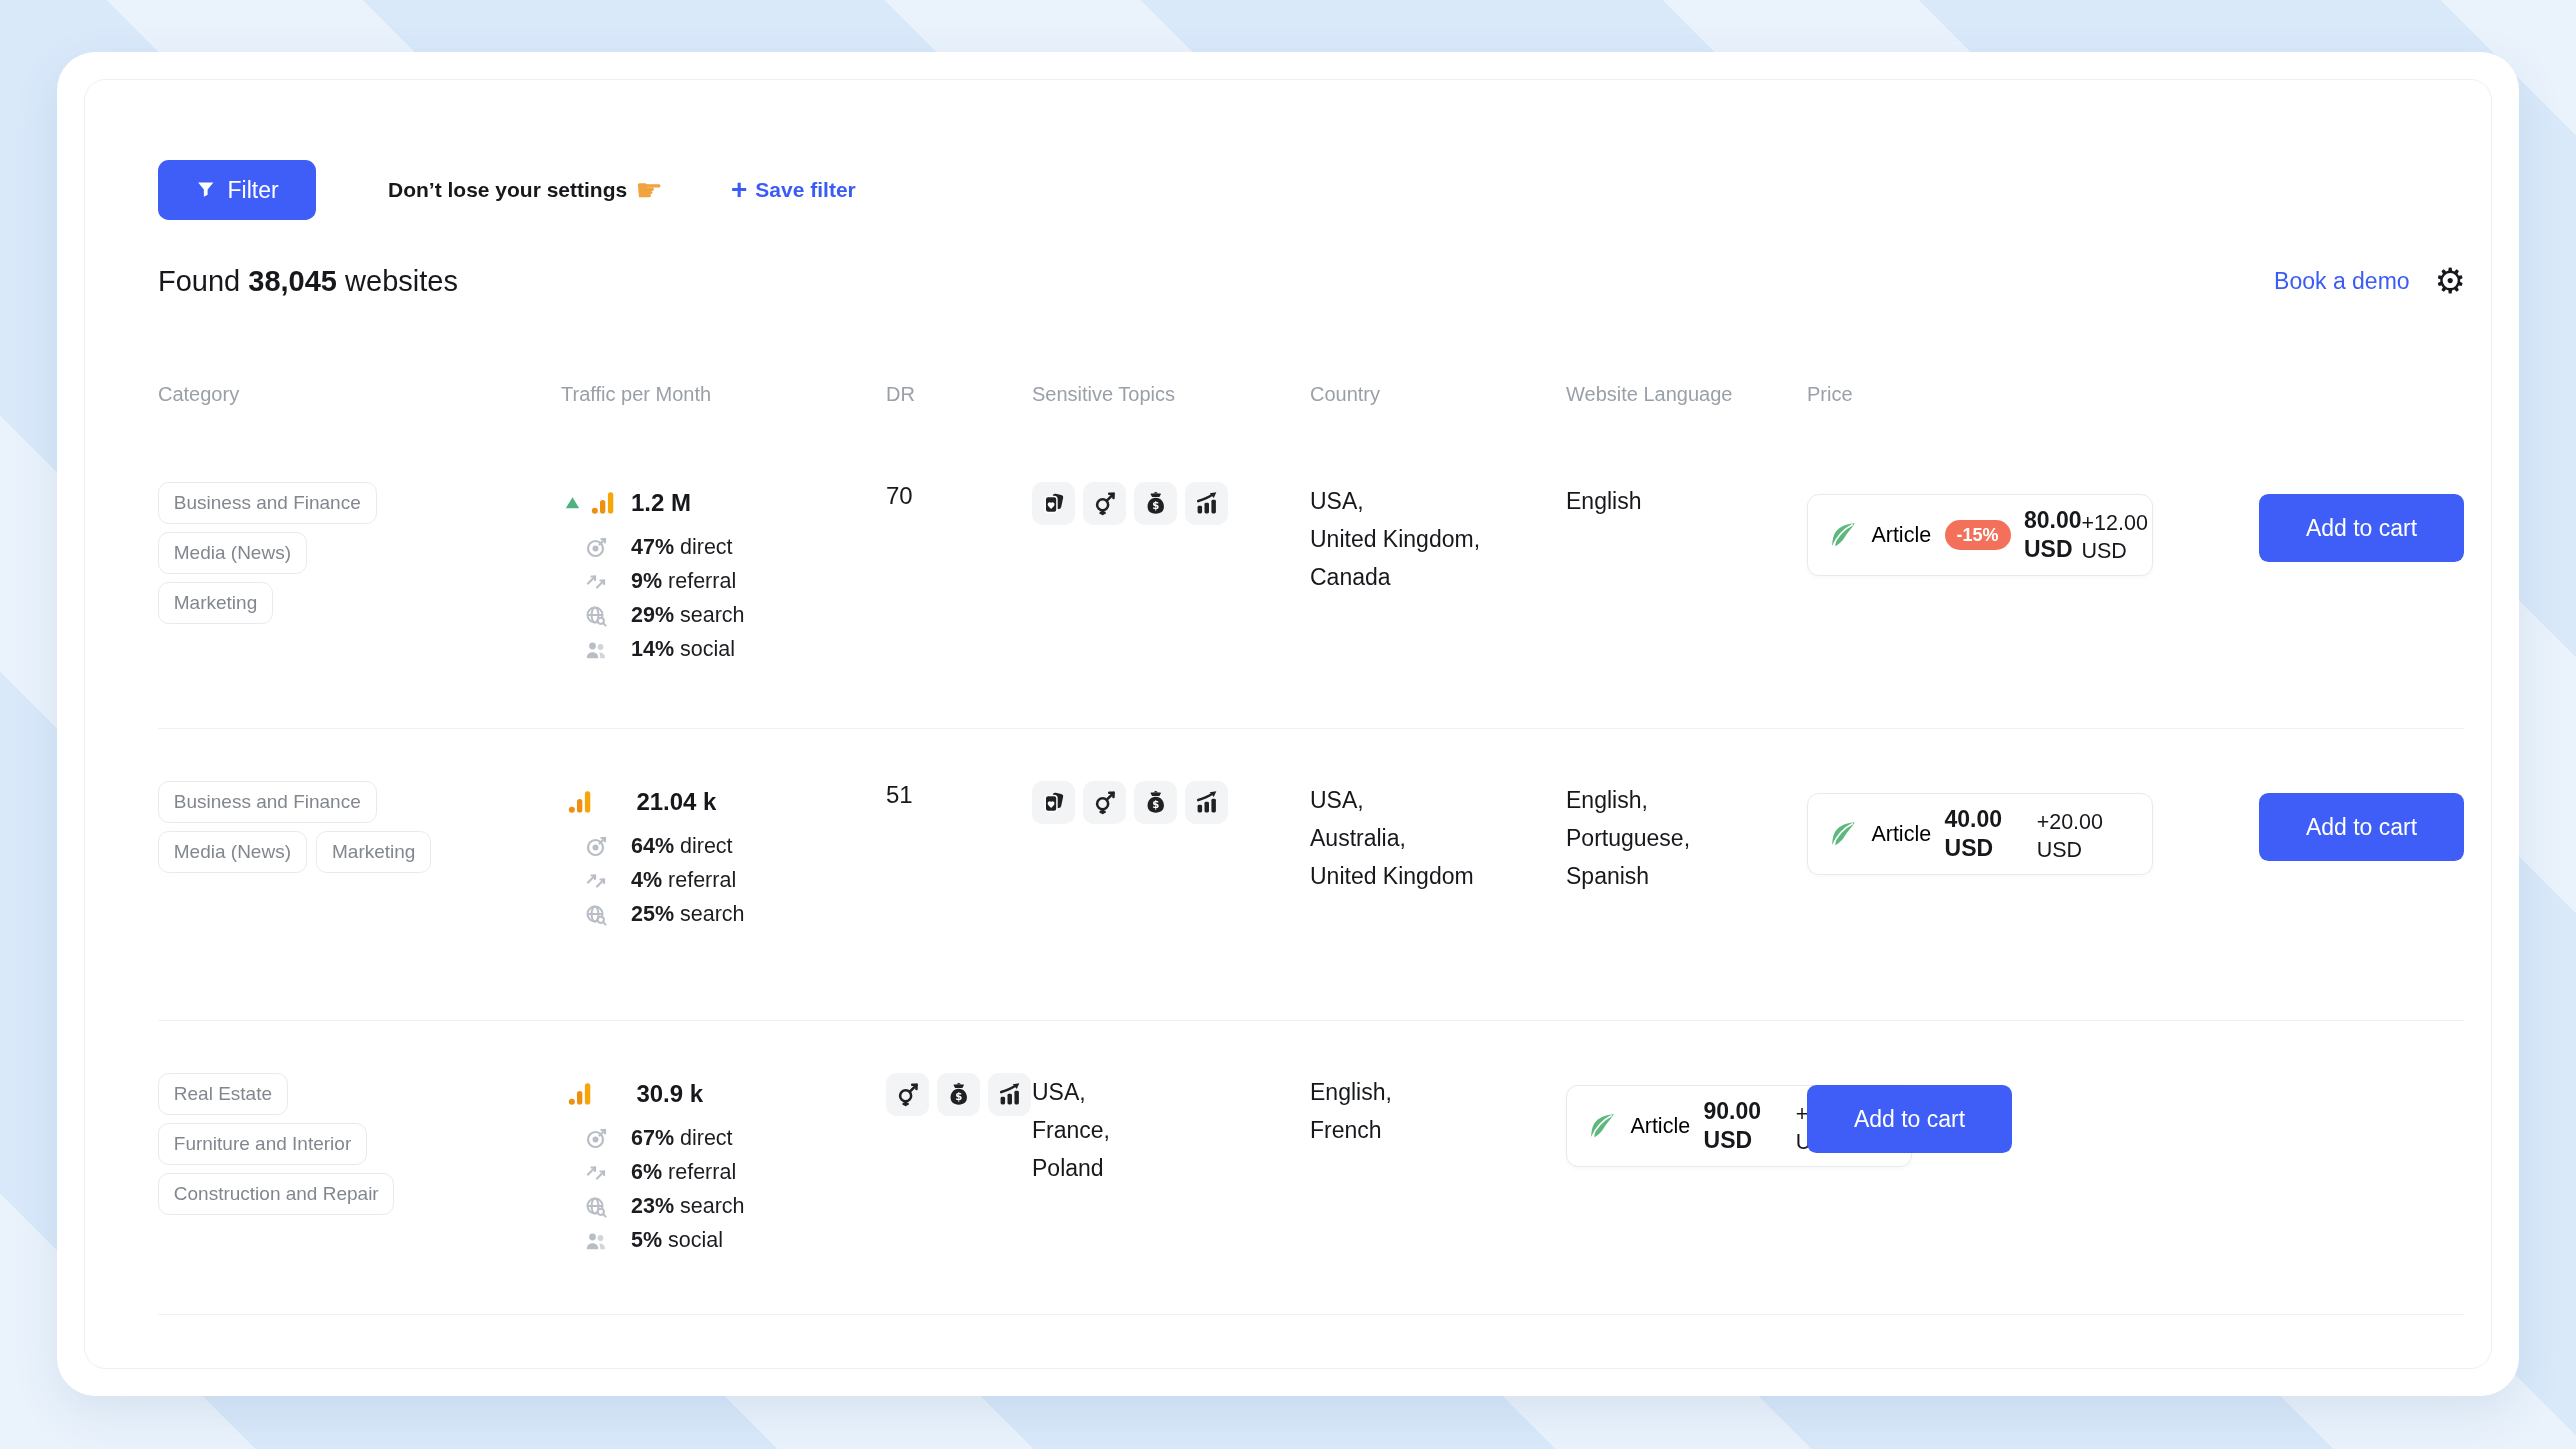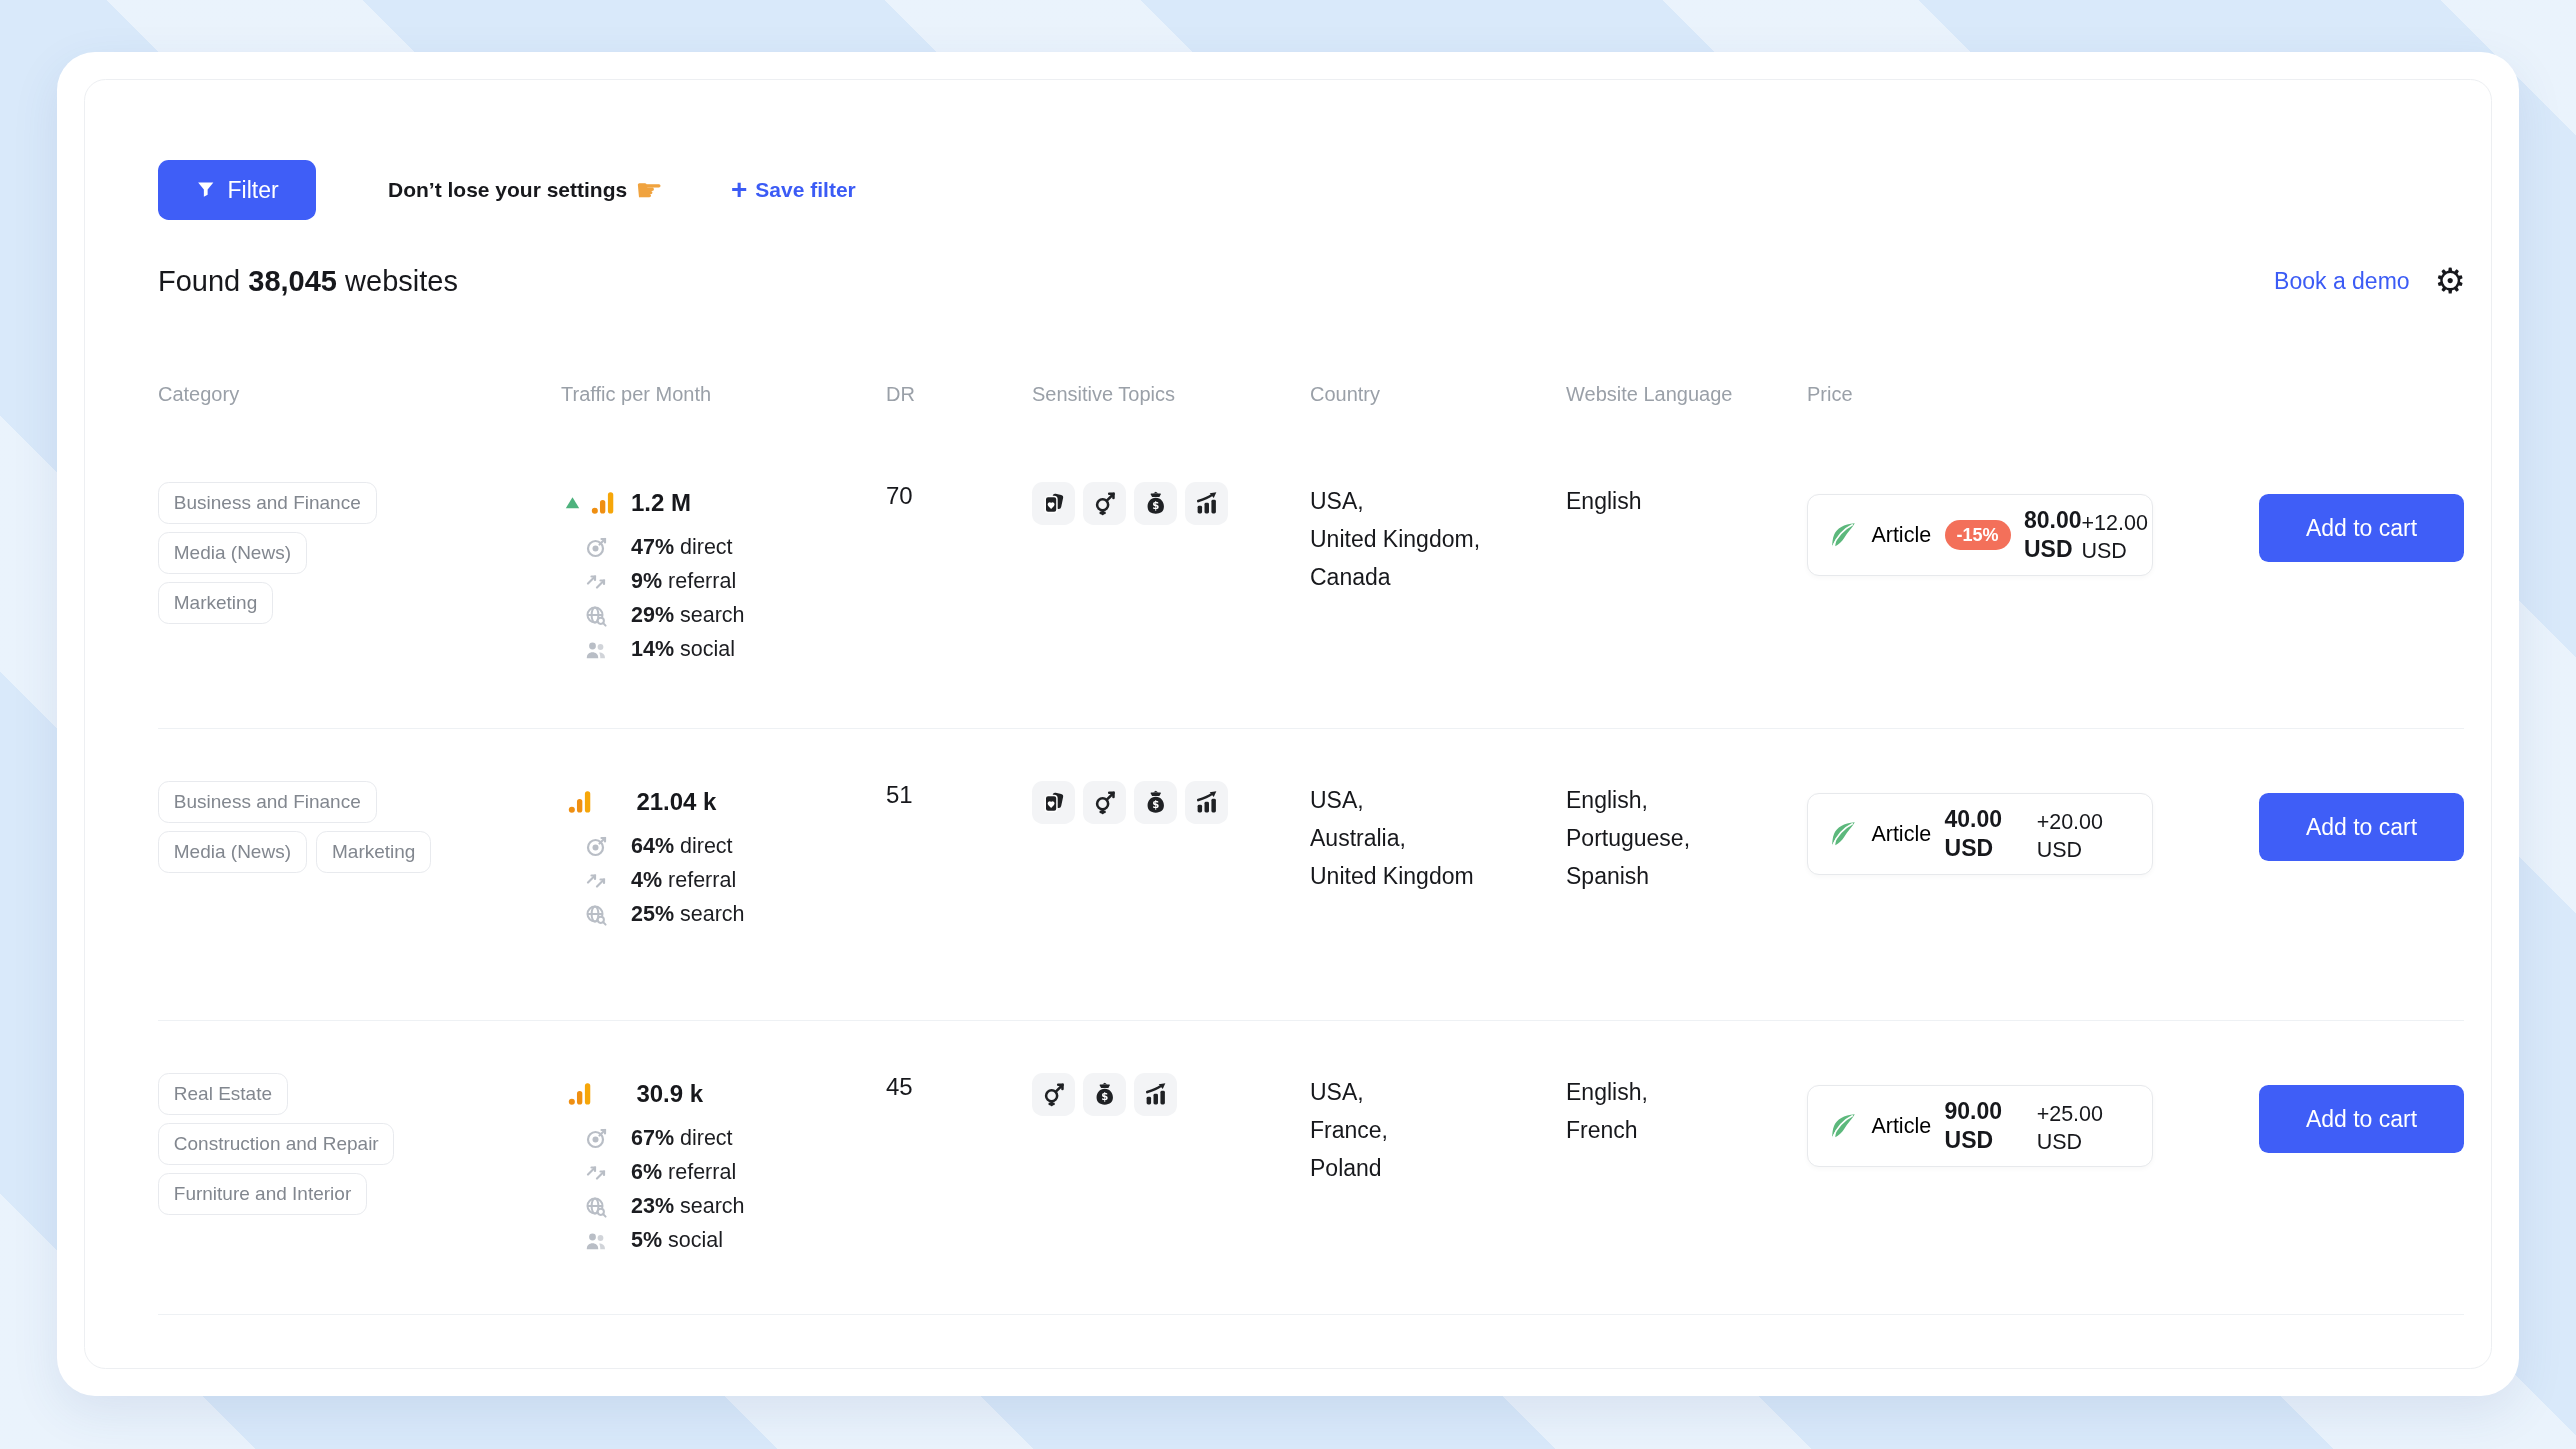--- a/index.html
+++ b/index.html
@@ -444,24 +444,24 @@
     <div class="cell action-cell">
       <button class="add-btn">Add to cart</button>
     </div>
   </div>
           <div class="row grid" style="min-height: 294px; box-sizing: border-box;">
     <div class="cell cat-cell">
               <div class="tag-line">
                 <span class="tag-pill">Real Estate</span>
               </div>
               <div class="tag-line">
+                <span class="tag-pill">Furniture and Interior</span>
+              </div>
+              <div class="tag-line">
                 <span class="tag-pill">Construction and Repair</span>
-              </div>
-              <div class="tag-line">
-                <span class="tag-pill">Furniture and Interior</span>
               </div>
             </div>
     <div class="cell traffic-cell">
       <div class="t-total">
         <span class="t-icons" style="padding-left: 5.4px;">
                   <span class="icon icon-bars">
                     <svg viewBox="0 0 24 24">
                       <circle cx="5" cy="18.6" r="2.6" fill="#ef8f12"></circle>
                       <rect x="9.4" y="9.5" width="4.6" height="11.5" rx="2.2" fill="#ef8f12"></rect>
                       <rect x="16.2" y="2.8" width="4.6" height="18.2" rx="2.2" fill="#f6a609"></rect>
@@ -522,21 +522,20 @@
                           <circle cx="16.5" cy="9" r="2.9"></circle>
                           <path d="M15.2 14.6c3.2 0 5.7 1.9 5.7 4.9v.7h-4.6c0-2.2-.4-4.1-1.1-5.6z"></path>
                         </g>
                       </svg>
                     </span>
                   </span>
                   <span class="b-text"><b>5%</b> social</span>
                 </div>
               </div>
     </div>
-    <div class="cell dr-cell">45</div>
     <div class="cell">
       <div class="topics-wrap">
                 <span class="topic-chip">
                   <span class="icon ">
                     <svg viewBox="0 0 24 24" fill="none" stroke="#1f2124" stroke-width="2.4" stroke-linecap="round">
                       <circle cx="10" cy="13" r="5.2"></circle>
                       <path d="M10 18.2v3.4"></path>
                       <path d="M8.2 20.6h3.6"></path>
                       <path d="M14 9l6.2-6.2"></path>
                       <path d="M16.2 2.6h4v4"></path>

